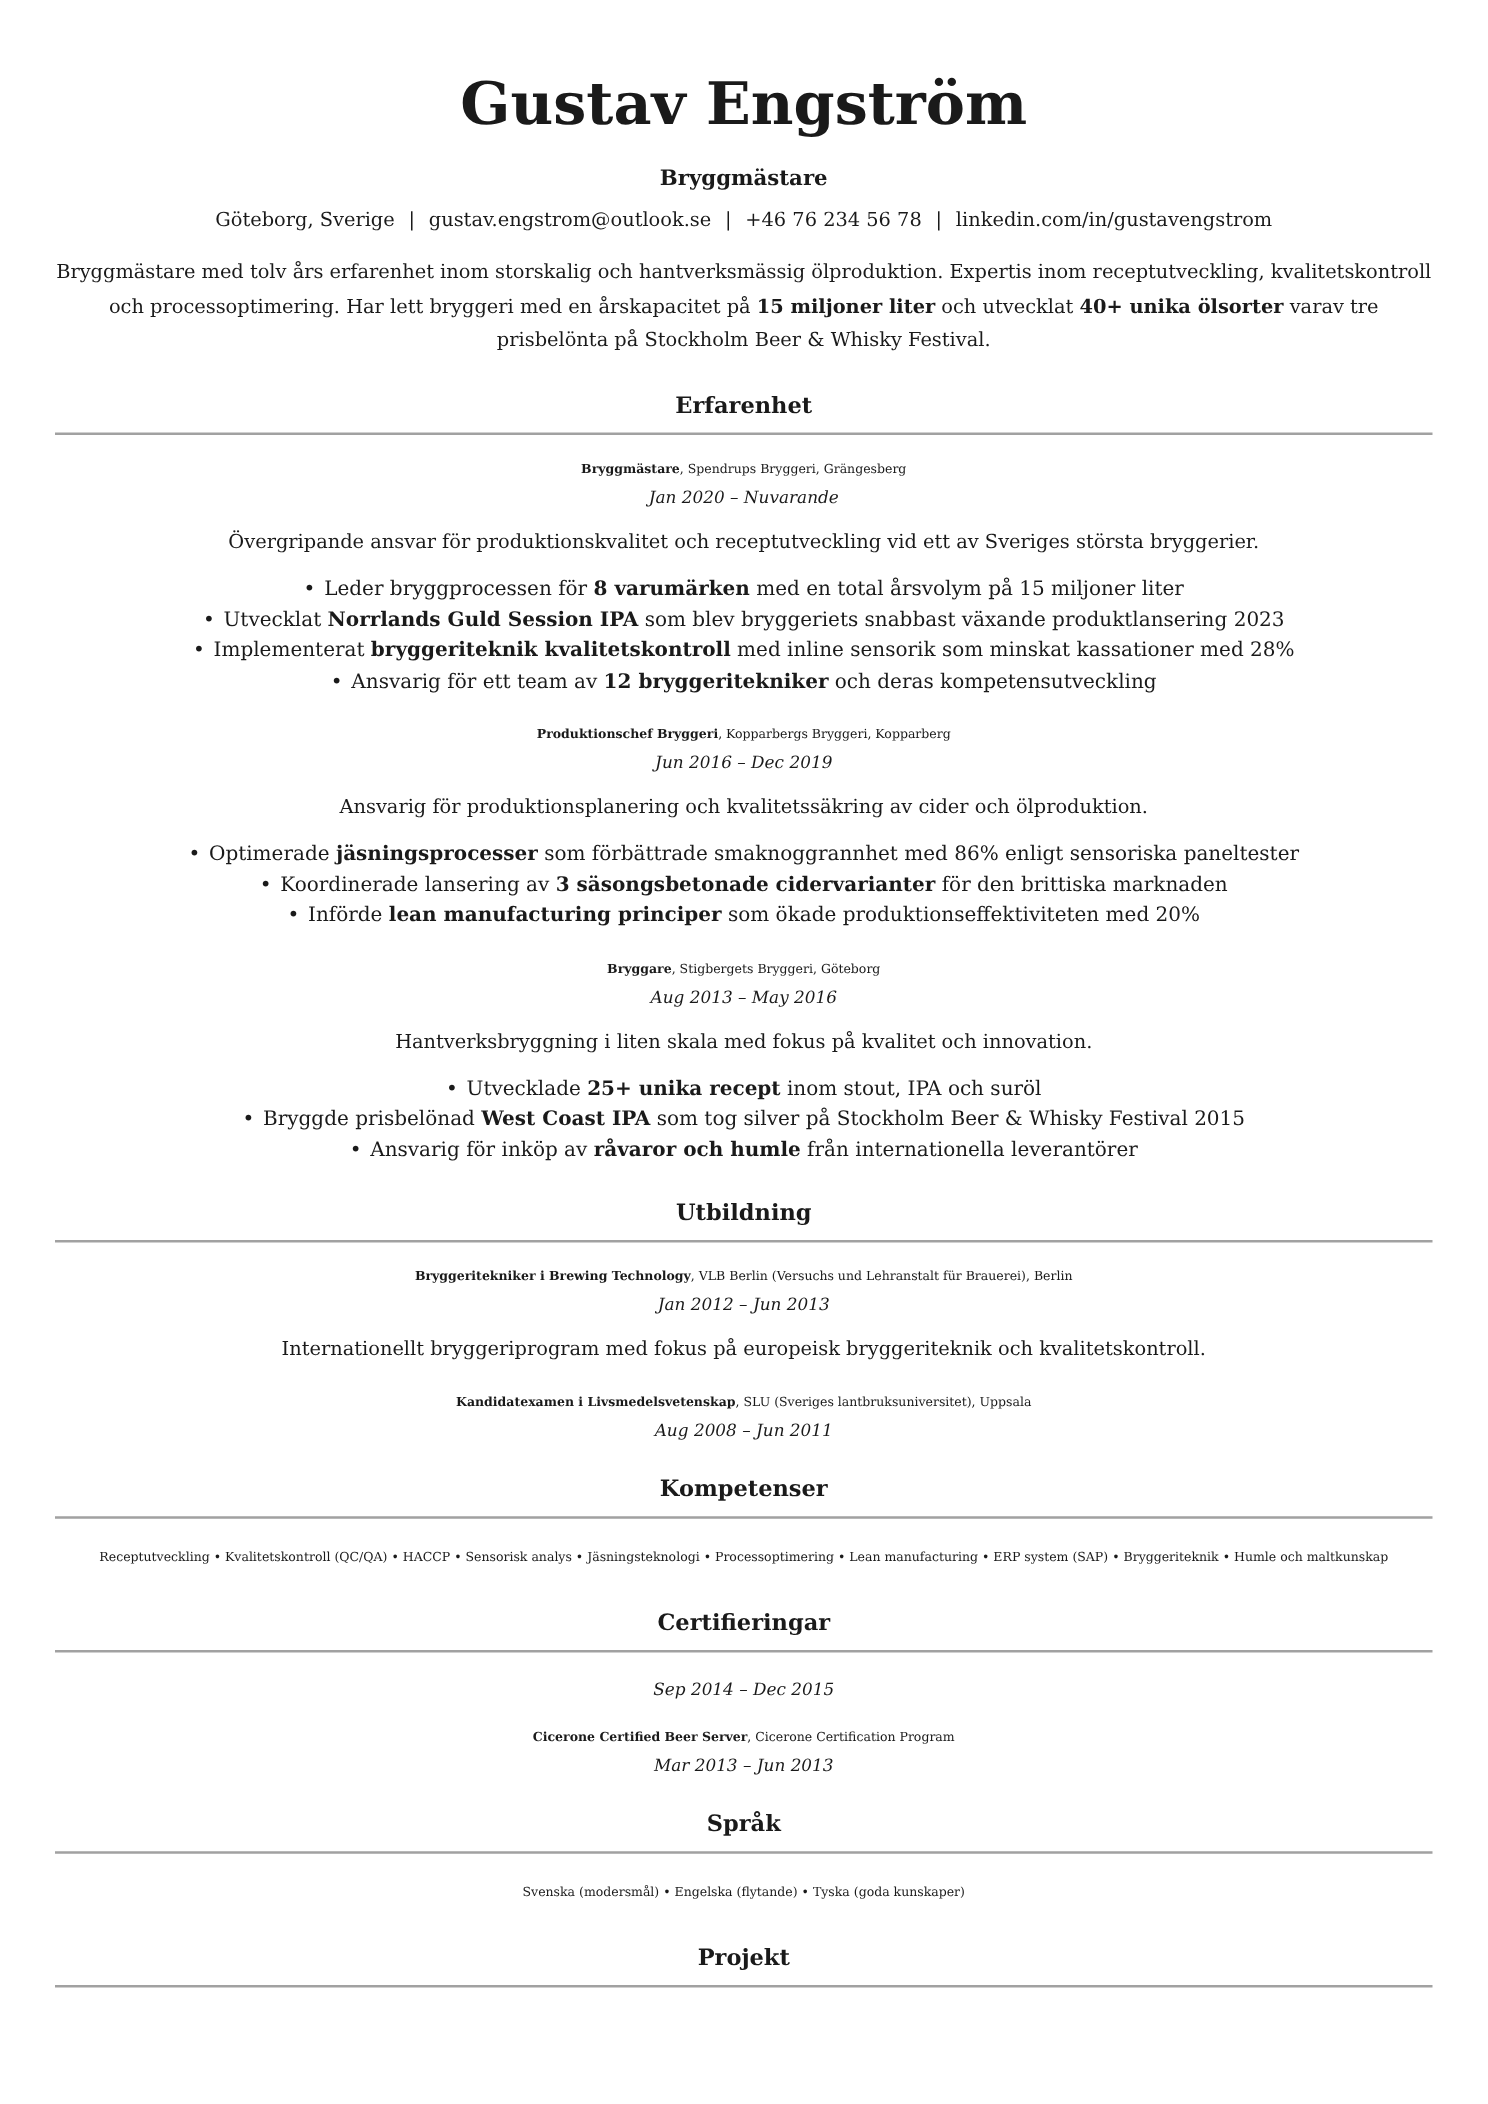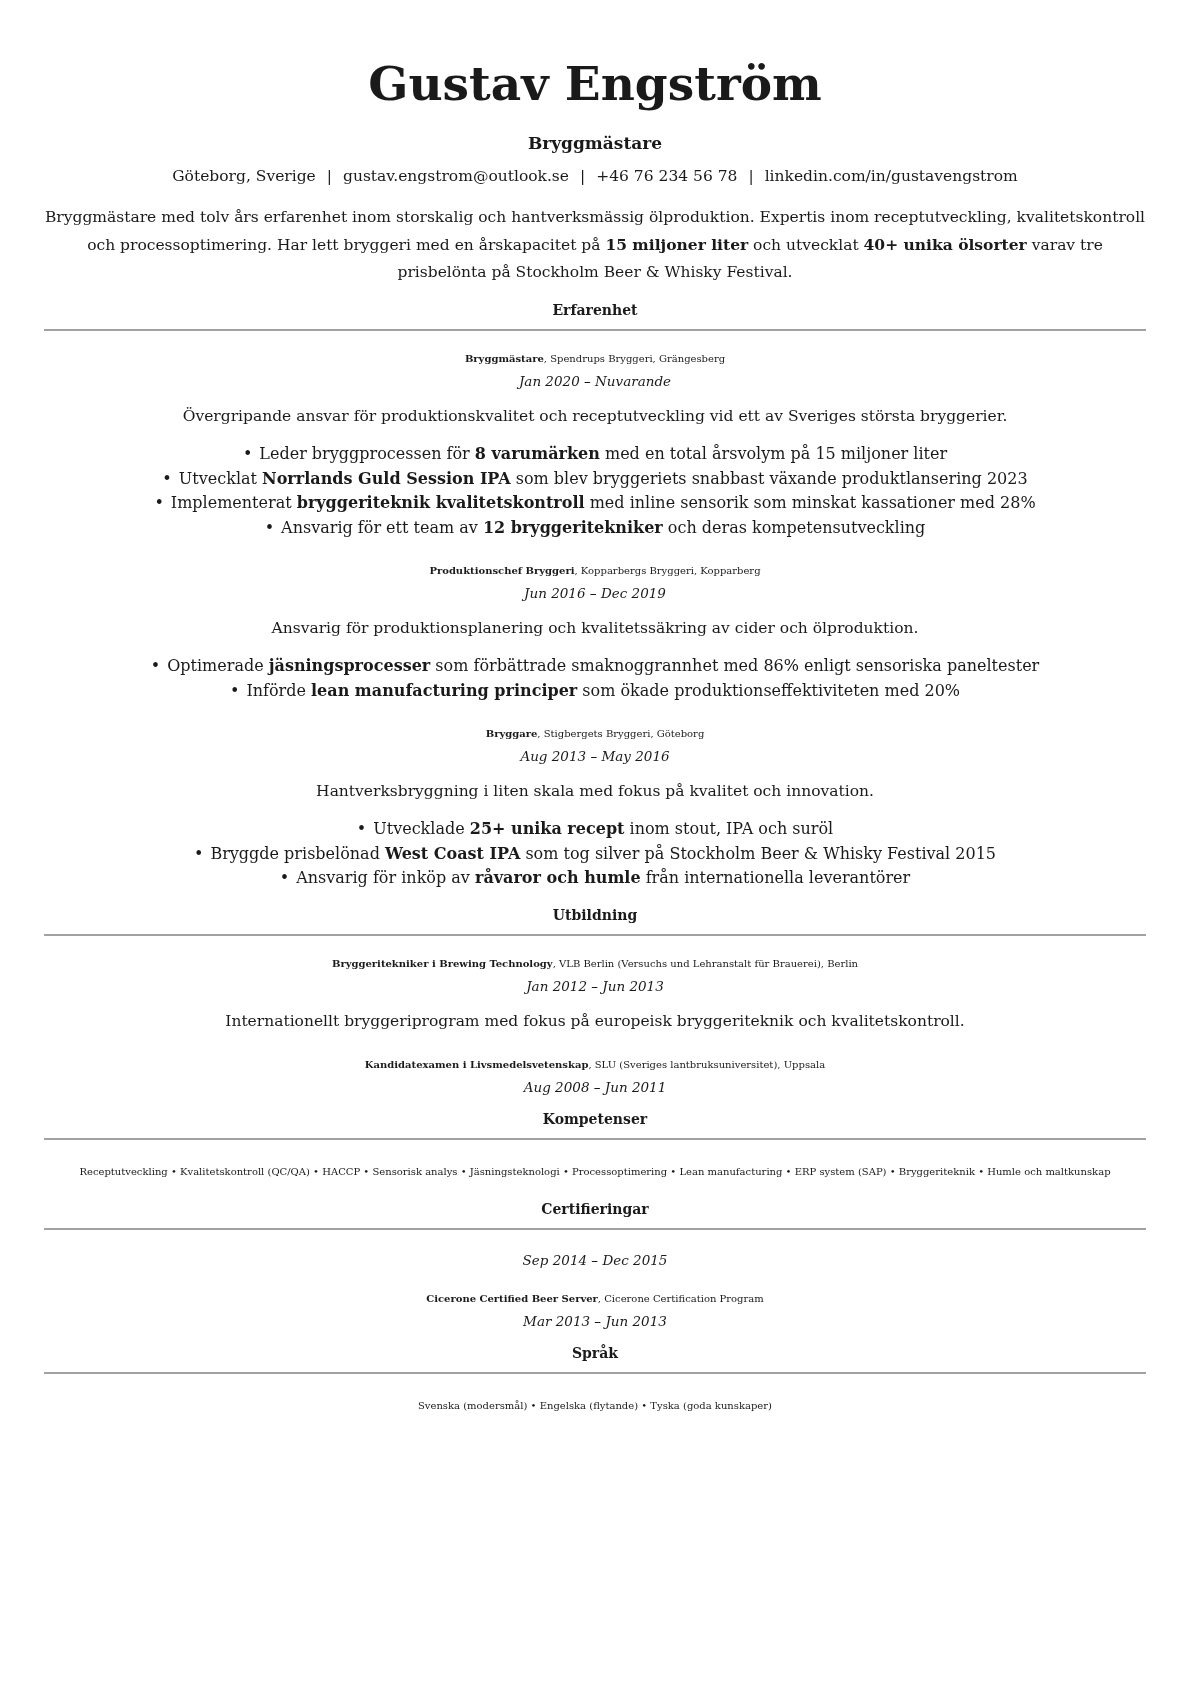--- a/index.html
+++ b/index.html
@@ -35,23 +35,23 @@
   }
   .contact .sep {
     padding: 0 11px;
   }
   .summary {
     font-size: 15.5px;
     line-height: 27px;
     margin-top: 19px;
   }
   .section-heading {
-    font-size: 14px;
+    font-size: 18px;
     font-weight: bold;
-    margin: 16px 0 0 0;
+    margin: 28px 0 0 0;
   }
   .rule {
     height: 2px;
     background: #a1a1a1;
     border: none;
     margin: 11px 0 0 0;
   }
   .entry { margin-top: 22px; }
   .entry + .entry { margin-top: 25px; }
   .entry-header { font-size: 10px; }
@@ -111,20 +111,21 @@
         <li><span class="dot">•</span><span><span>Ansvarig för ett team av </span><span class="bold">12 bryggeritekniker</span><span> och deras kompetensutveckling</span></span></li>
       </ul>
     </article>
 
     <article class="entry">
       <div class="entry-header"><span class="bold">Produktionschef Bryggeri</span><span>, Kopparbergs Bryggeri, Kopparberg</span></div>
       <div class="entry-date">Jun 2016 – Dec 2019</div>
       <div class="entry-desc">Ansvarig för produktionsplanering och kvalitetssäkring av cider och ölproduktion.</div>
       <ul class="bullets">
         <li><span class="dot">•</span><span><span>Optimerade </span><span class="bold">jäsningsprocesser</span><span> som förbättrade smaknoggrannhet med 86% enligt sensoriska paneltester</span></span></li>
+        <li><span class="dot">•</span><span><span>Koordinerade lansering av </span><span class="bold">3 säsongsbetonade cidervarianter</span><span> för den brittiska marknaden</span></span></li>
         <li><span class="dot">•</span><span><span>Införde </span><span class="bold">lean manufacturing principer</span><span> som ökade produktionseffektiviteten med 20%</span></span></li>
       </ul>
     </article>
 
     <article class="entry">
       <div class="entry-header"><span class="bold">Bryggare</span><span>, Stigbergets Bryggeri, Göteborg</span></div>
       <div class="entry-date">Aug 2013 – May 2016</div>
       <div class="entry-desc">Hantverksbryggning i liten skala med fokus på kvalitet och innovation.</div>
       <ul class="bullets">
         <li><span class="dot">•</span><span><span>Utvecklade </span><span class="bold">25+ unika recept</span><span> inom stout, IPA och suröl</span></span></li>
@@ -169,14 +170,19 @@
       <div class="entry-date">Mar 2013 – Jun 2013</div>
     </article>
   </section>
 
   <section>
     <h2 class="section-heading">Språk</h2>
     <div class="rule"></div>
     <p class="inline-list">Svenska (modersmål) • Engelska (flytande) • Tyska (goda kunskaper)</p>
   </section>
 
+  <section>
+    <h2 class="section-heading">Projekt</h2>
+    <div class="rule"></div>
+
+  </section>
 
 </div>
 
 </body></html>

